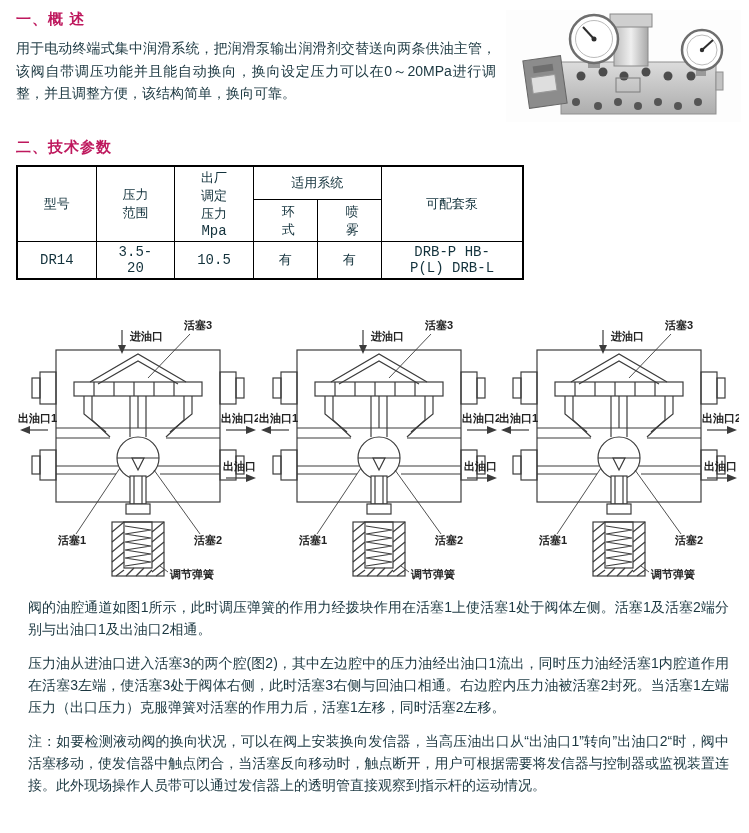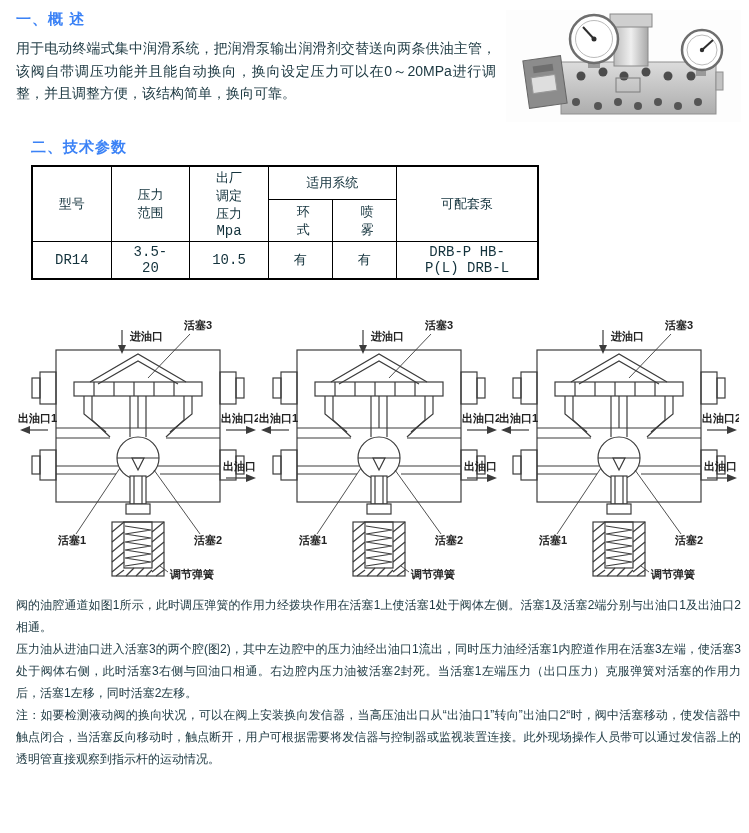--- a/index.html
+++ b/index.html
@@ -4,47 +4,47 @@
 <style>
   html,body{margin:0;padding:0;background:#fff;}
   body{
     width:749px;
     font-family:"Liberation Sans","DejaVu Sans",sans-serif;
     color:#1b3740;
     -webkit-font-smoothing:none;
   }
   .page{padding:10px 8px 6px 16px;}
   .sec-heading{
-    font-size:15px;font-weight:bold;color:#3b82f6;
+    font-size:15px;font-weight:bold;color:#be185d;
     margin:0 0 8px 0;letter-spacing:1px;
   }
   
   .overview{overflow:hidden;min-height:118px;}
   .product-photo{float:right;width:235px;height:112px;margin:0 0 4px 10px;}
   .overview-body{font-size:14px;line-height:22.5px;margin:0;text-align:justify;}
   
-  .tech{margin-top:10px;margin-left:15px;}
+  .tech{margin-top:10px;}
   table.params{
     border-collapse:collapse;margin-left:0px;
     font-size:13px;color:#13323c;text-align:center;
   }
   table.params th,table.params td{
     border:1px solid #000;padding:2px 22px;font-weight:normal;
   }
   table.params{border:2px solid #000;}
   table.params tr.h1 th{height:28px;}
   table.params tr.h2 th{height:26px;text-align:right;}
   table.params tr.data td{height:28px;}
   .mono{font-family:"Liberation Mono","DejaVu Sans Mono",monospace;font-size:14px;}
   
   .diagrams{display:flex;justify-content:space-between;margin:36px 0 6px 0;padding:0 2px;}
   .diagram svg{display:block;}
   
   .principle{margin-top:10px;}
-  .principle p{margin:0;font-size:12px;line-height:22px;text-align:justify;}
+  .principle p{margin:12px;font-size:14px;line-height:22px;text-align:justify;}
 </style>
 </head>
 <body>
 
 <div class="page">
 
   <div class="overview">
     <svg class="product-photo" viewBox="0 0 235 112" xmlns="http://www.w3.org/2000/svg">
       <defs>
         <linearGradient id="pgBlock" x1="0" y1="0" x2="0" y2="1">

